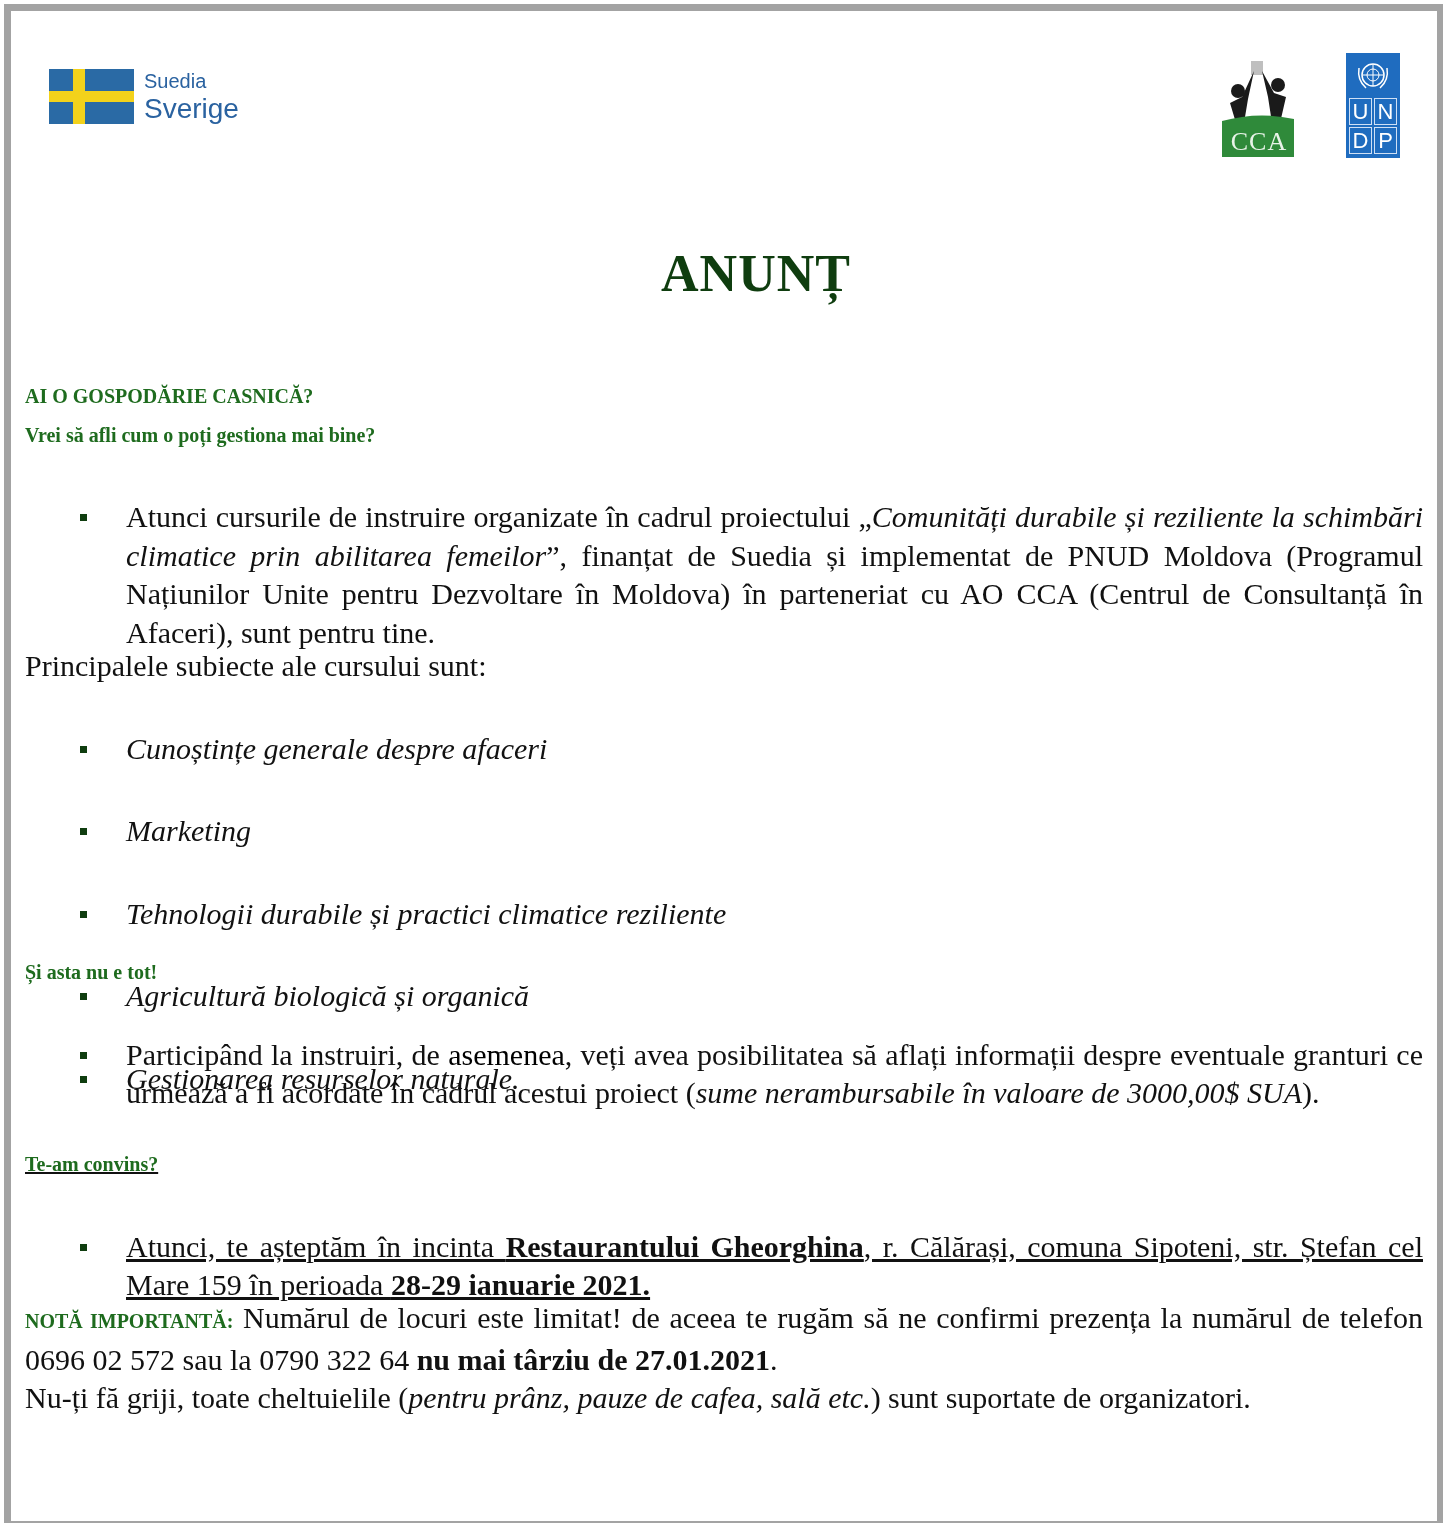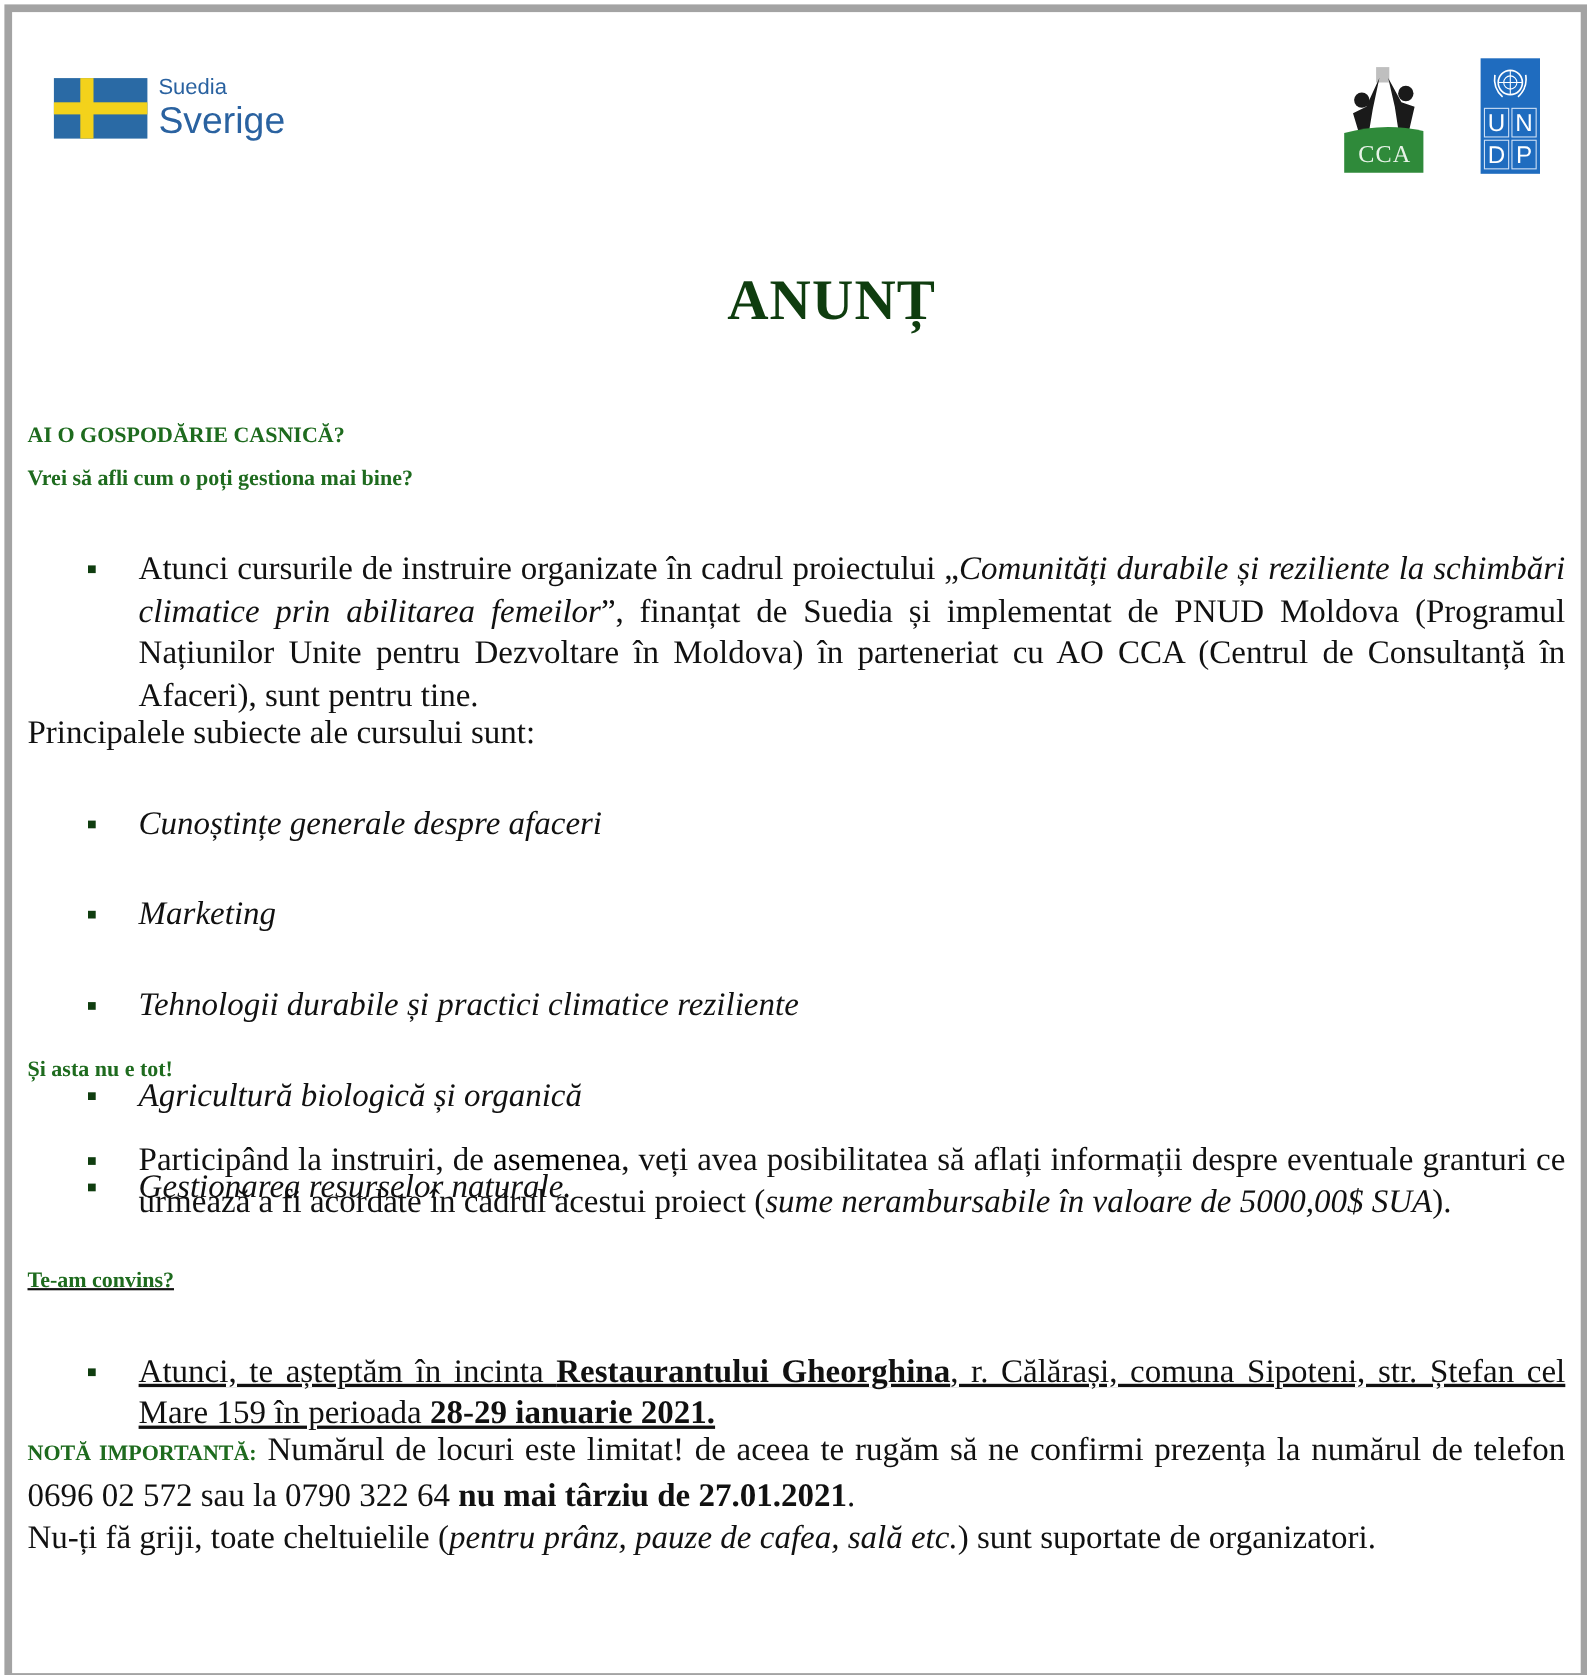--- a/index.html
+++ b/index.html
@@ -11,21 +11,21 @@
   .doc { position: absolute; left: 0; top: 0; width: 100%; height: 100%;
     font-family: "Liberation Serif", "DejaVu Serif", serif; color: #111; font-size: 30px; }
 
   
   .logo-sweden { position: absolute; left: 38px; top: 58px; display: flex; align-items: center; }
   .se-flag { width: 85px; height: 55px; background: #2a6aa5; position: relative; }
   .se-flag .v { position: absolute; left: 24px; top: 0; width: 12px; height: 55px; background: #f3d21b; }
   .se-flag .h { position: absolute; left: 0; top: 22px; width: 85px; height: 11px; background: #f3d21b; }
   .se-text { margin-left: 10px; font-family: "Liberation Sans", "DejaVu Sans", sans-serif; color: #2a62a0; line-height: 1; }
   .se-small { font-size: 20px; display: block; margin-bottom: 4px; }
-  .se-big { font-size: 34px; display: block; }
+  .se-big { font-size: 28px; display: block; }
 
   .logo-cca { position: absolute; left: 1207px; top: 50px; width: 80px; height: 100px; }
   .logo-undp { position: absolute; left: 1335px; top: 42px; width: 54px; height: 105px; background: #1f6cbf; }
   .undp-globe { position: absolute; left: 8px; top: 5px; width: 38px; height: 34px; }
   .undp-grid { position: absolute; left: 3px; top: 45px; width: 48px; height: 56px;
     display: grid; grid-template-columns: 1fr 1fr; grid-template-rows: 1fr 1fr; gap: 2px; }
   .undp-grid span { background: #1f6cbf; color: #fff; border: 1px solid #cfe0f5;
     font-family: "Liberation Sans", sans-serif; font-size: 22px; display: flex; align-items: center; justify-content: center; line-height: 1; }
 
   .title { position: absolute; left: 0; width: 100%; top: 233px; text-align: center;
@@ -60,21 +60,21 @@
 
   <div class="logo-cca">
     <svg width="80" height="100" viewBox="0 0 80 100">
       <rect x="33" y="0" width="12" height="14" fill="#bfbfbf"></rect>
       <circle cx="20" cy="30" r="7" fill="#1a1a1a"></circle>
       <circle cx="60" cy="24" r="7" fill="#1a1a1a"></circle>
       <path d="M12 42 L24 36 L36 10 L30 38 L26 62 L18 62 Z" fill="#1a1a1a"></path>
       <path d="M68 36 L56 32 L44 10 L50 36 L54 62 L62 62 Z" fill="#1a1a1a"></path>
       <path d="M4 60 Q40 50 76 58 L76 96 L4 96 Z" fill="#2f8a3a"></path>
     </svg>
-    <span style="position:absolute;left:6px;top:66px;width:70px;text-align:center;font-family:'Liberation Serif',serif;font-size:22px;color:#e8f3e8;letter-spacing:1px;">CCA</span>
+    <span style="position:absolute;left:6px;top:66px;width:70px;text-align:center;font-family:'Liberation Serif',serif;font-size:26px;color:#e8f3e8;letter-spacing:1px;">CCA</span>
   </div>
 
   <div class="logo-undp">
     <svg class="undp-globe" viewBox="0 0 38 34">
       <circle cx="19" cy="17" r="11" fill="none" stroke="#fff" stroke-width="1.5"></circle>
       <circle cx="19" cy="17" r="6" fill="none" stroke="#fff" stroke-width="1"></circle>
       <line x1="8" y1="17" x2="30" y2="17" stroke="#fff" stroke-width="1"></line>
       <line x1="19" y1="6" x2="19" y2="28" stroke="#fff" stroke-width="1"></line>
       <path d="M5 10 Q3 22 12 30" fill="none" stroke="#fff" stroke-width="1.5"></path>
       <path d="M33 10 Q35 22 26 30" fill="none" stroke="#fff" stroke-width="1.5"></path>
@@ -102,21 +102,21 @@
     <div class="bullet-row it">Cunoștințe generale despre afaceri</div>
     <div class="bullet-row it">Marketing</div>
     <div class="bullet-row it">Tehnologii durabile și practici climatice reziliente</div>
     <div class="bullet-row it">Agricultură biologică și organică</div>
     <div class="bullet-row it">Gestionarea resurselor naturale.</div>
   </div>
 
   <div class="block" style="top:942px;">
     <div class="h">Și asta nu e tot!</div>
     <div class="bullet-row">
-      <span>Participând la instruiri, de </span><span class="accent">asemenea</span><span>, veți avea posibilitatea să aflați informații despre eventuale granturi ce urmează a fi acordate în cadrul acestui proiect (</span><span class="it">sume nerambursabile în valoare de 5000,00$ SUA</span><span>).</span>
+      <span>Participând la instruiri, de </span><span class="accent">asemenea</span><span>, veți avea posibilitatea să aflați informații despre eventuale granturi ce urmează a fi acordate în cadrul acestui proiect (</span><span class="it">sume nerambursabile în valoare de 3000,00$ SUA</span><span>).</span>
     </div>
   </div>
 
   <div class="block" style="top:1134px;text-decoration:underline;">
     <div class="h">Te-am convins?</div>
     <div class="bullet-row">
       <span>Atunci, te așteptăm în incinta </span><span class="b">Restaurantului Gheorghina</span><span>, r. Călărași, comuna Sipoteni, str. Ștefan cel Mare 159 în perioada </span><span class="b">28-29 ianuarie 2021.</span>
     </div>
   </div>
 

